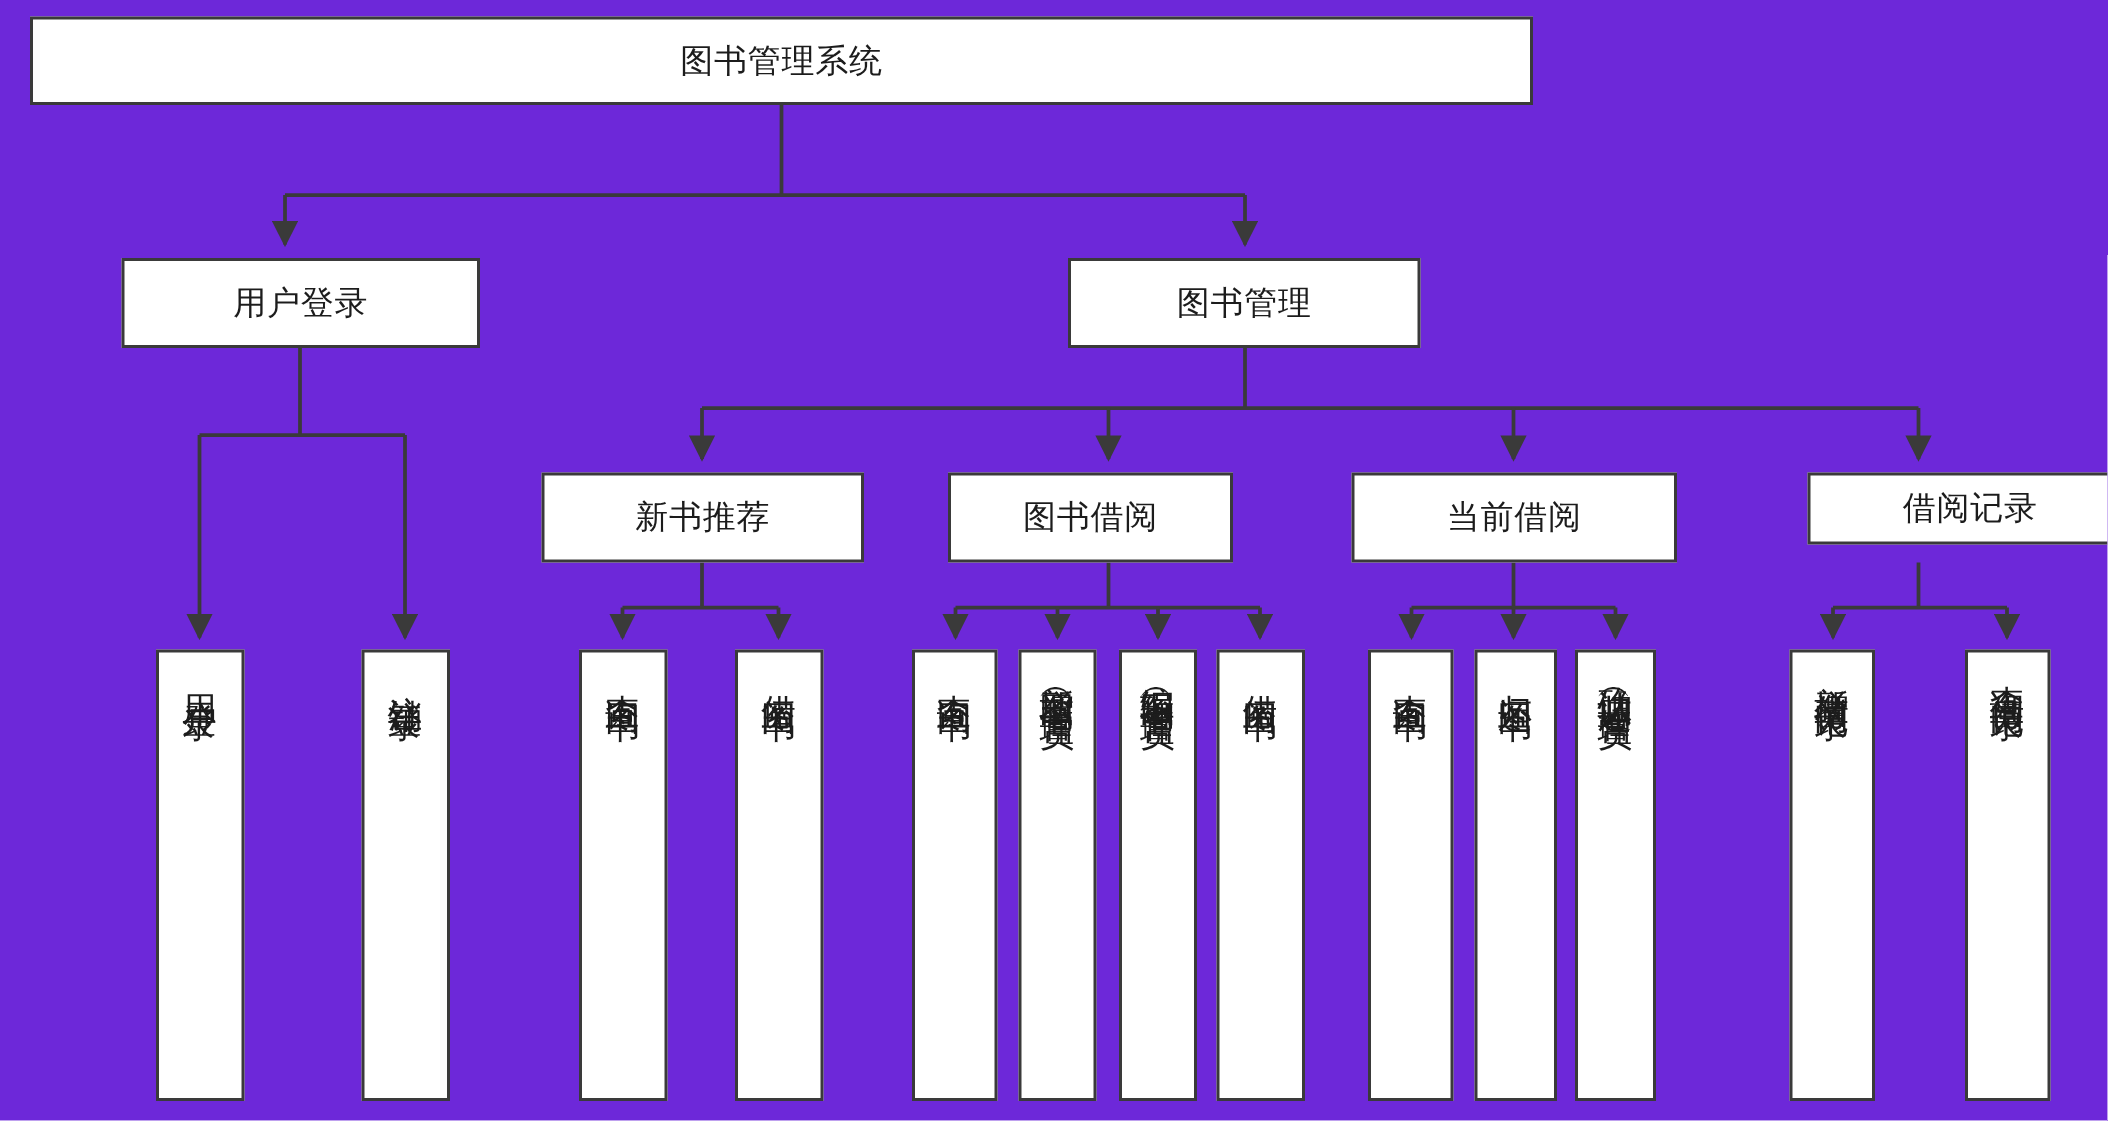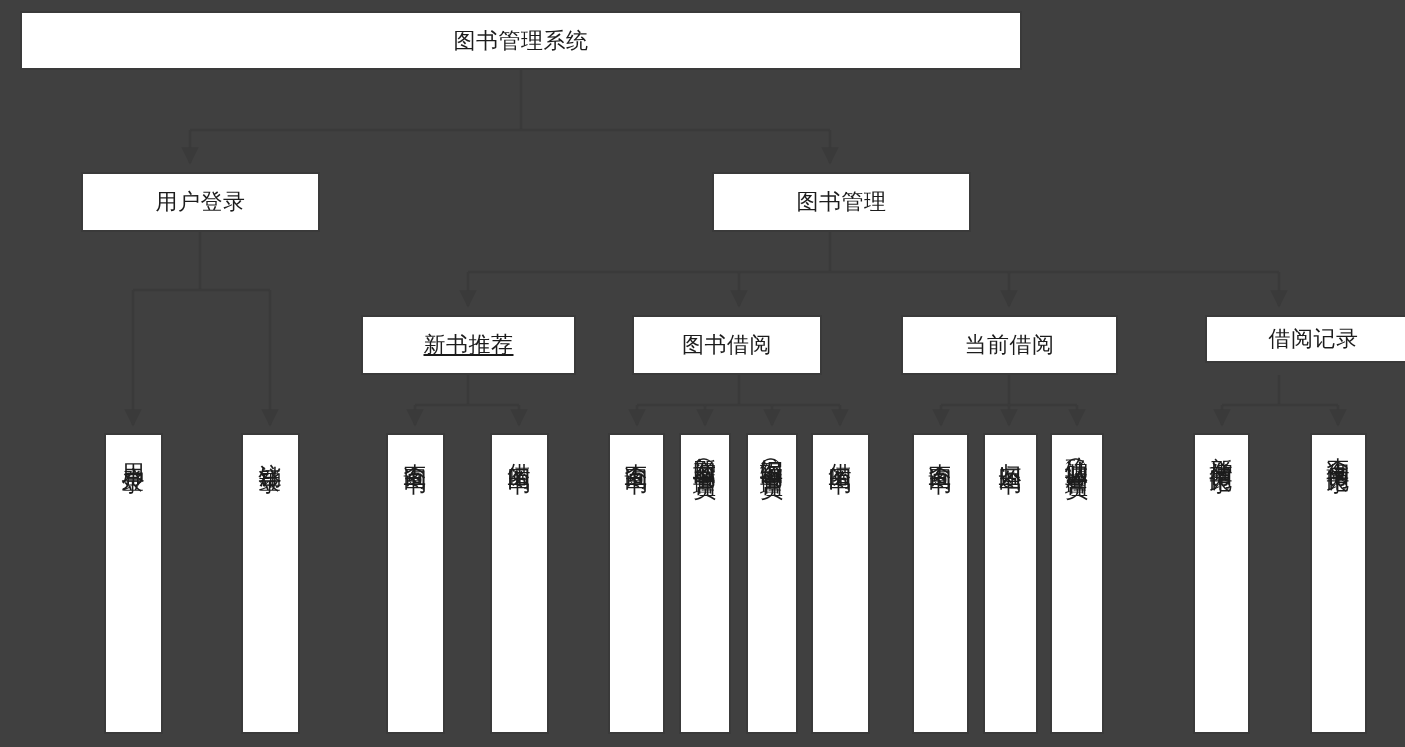--- a/index.html
+++ b/index.html
@@ -8,21 +8,21 @@
     background: #ffffff;
   }
   body {
     font-family: "Liberation Sans", "DejaVu Sans", sans-serif;
     color: #1a1a1a;
   }
   #canvas {
     position: relative;
     width: 1405px;
     height: 747px;
-    background: #404040;
+    background: #6d28d9;
     overflow: hidden;
   }
   #edges {
     position: absolute;
     left: 0;
     top: 0;
     width: 1405px;
     height: 747px;
     pointer-events: none;
   }
@@ -133,25 +133,25 @@
   </svg>
 
   <div class="node horiz" style="left:20px; top:11px; width:1002px; height:59px;">
     <span class="label">图书管理系统</span>
   </div>
 
   <div class="node horiz" style="left:81px; top:172px; width:239px; height:60px;">
     <span class="label">用户登录</span>
   </div>
 
-  <div class="node horiz" style="left:712px; top:172px; width:259px; height:60px;">
+  <div class="node horiz" style="left:712px; top:172px; width:235px; height:60px;">
     <span class="label">图书管理</span>
   </div>
 
-  <div class="node horiz" style="left:361px; top:315px; width:215px; height:60px;text-decoration:underline;">
+  <div class="node horiz" style="left:361px; top:315px; width:215px; height:60px;">
     <span class="label">新书推荐</span>
   </div>
 
   <div class="node horiz" style="left:632px; top:315px; width:190px; height:60px;">
     <span class="label">图书借阅</span>
   </div>
 
   <div class="node horiz" style="left:901px; top:315px; width:217px; height:60px;">
     <span class="label">当前借阅</span>
   </div>

